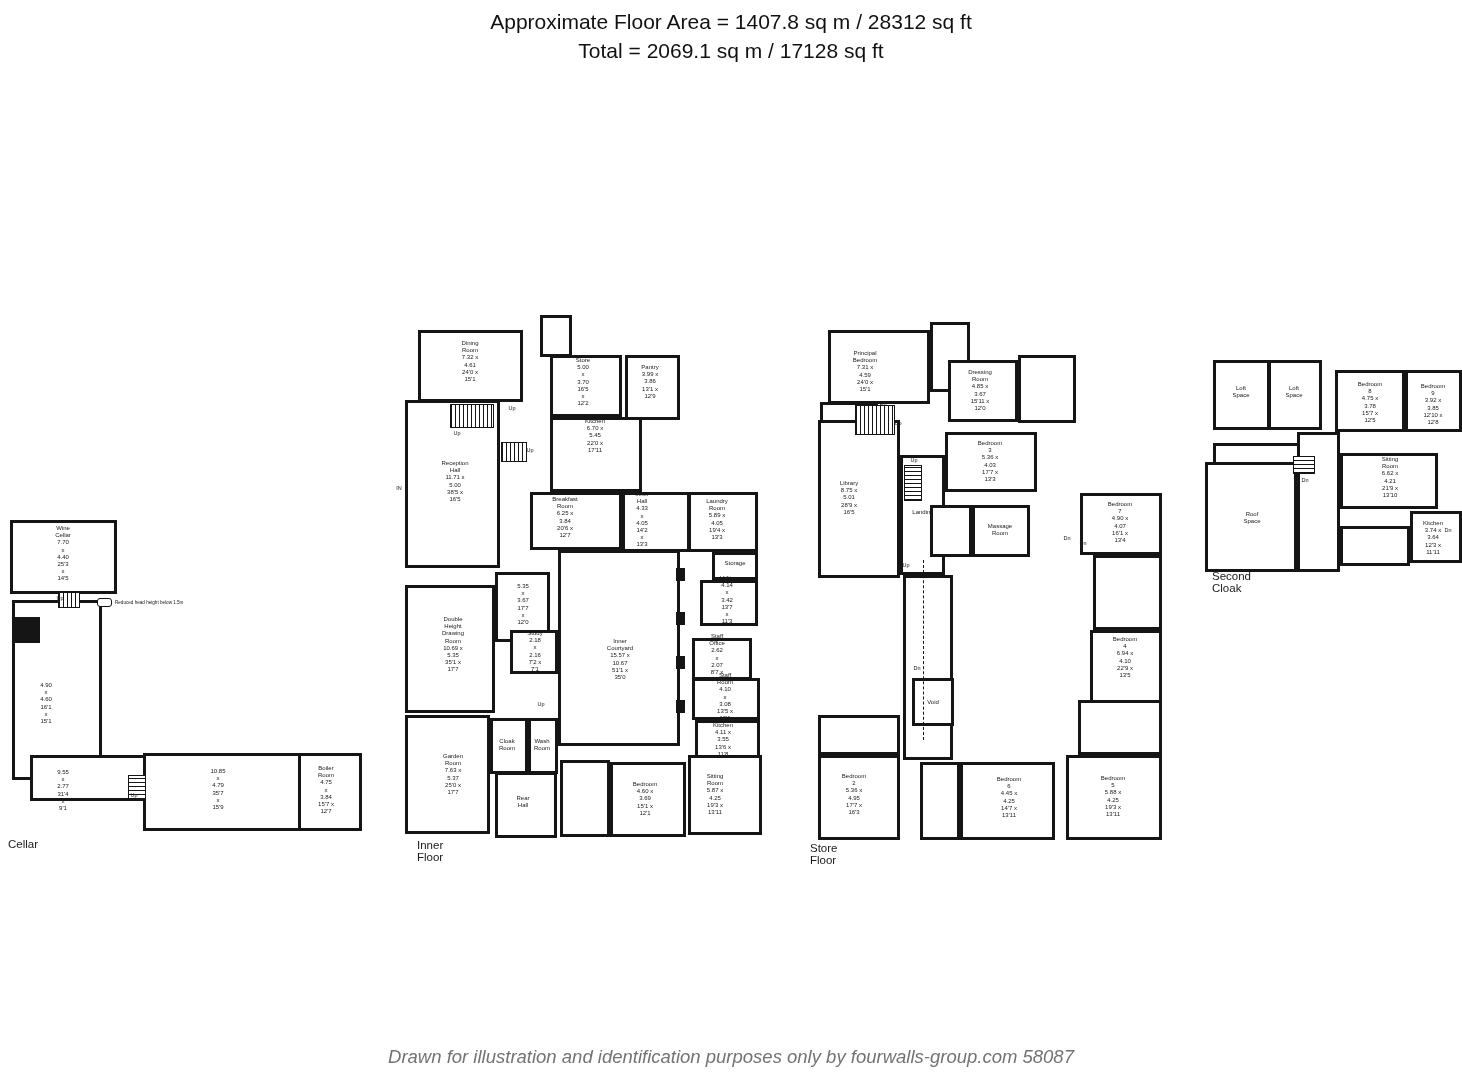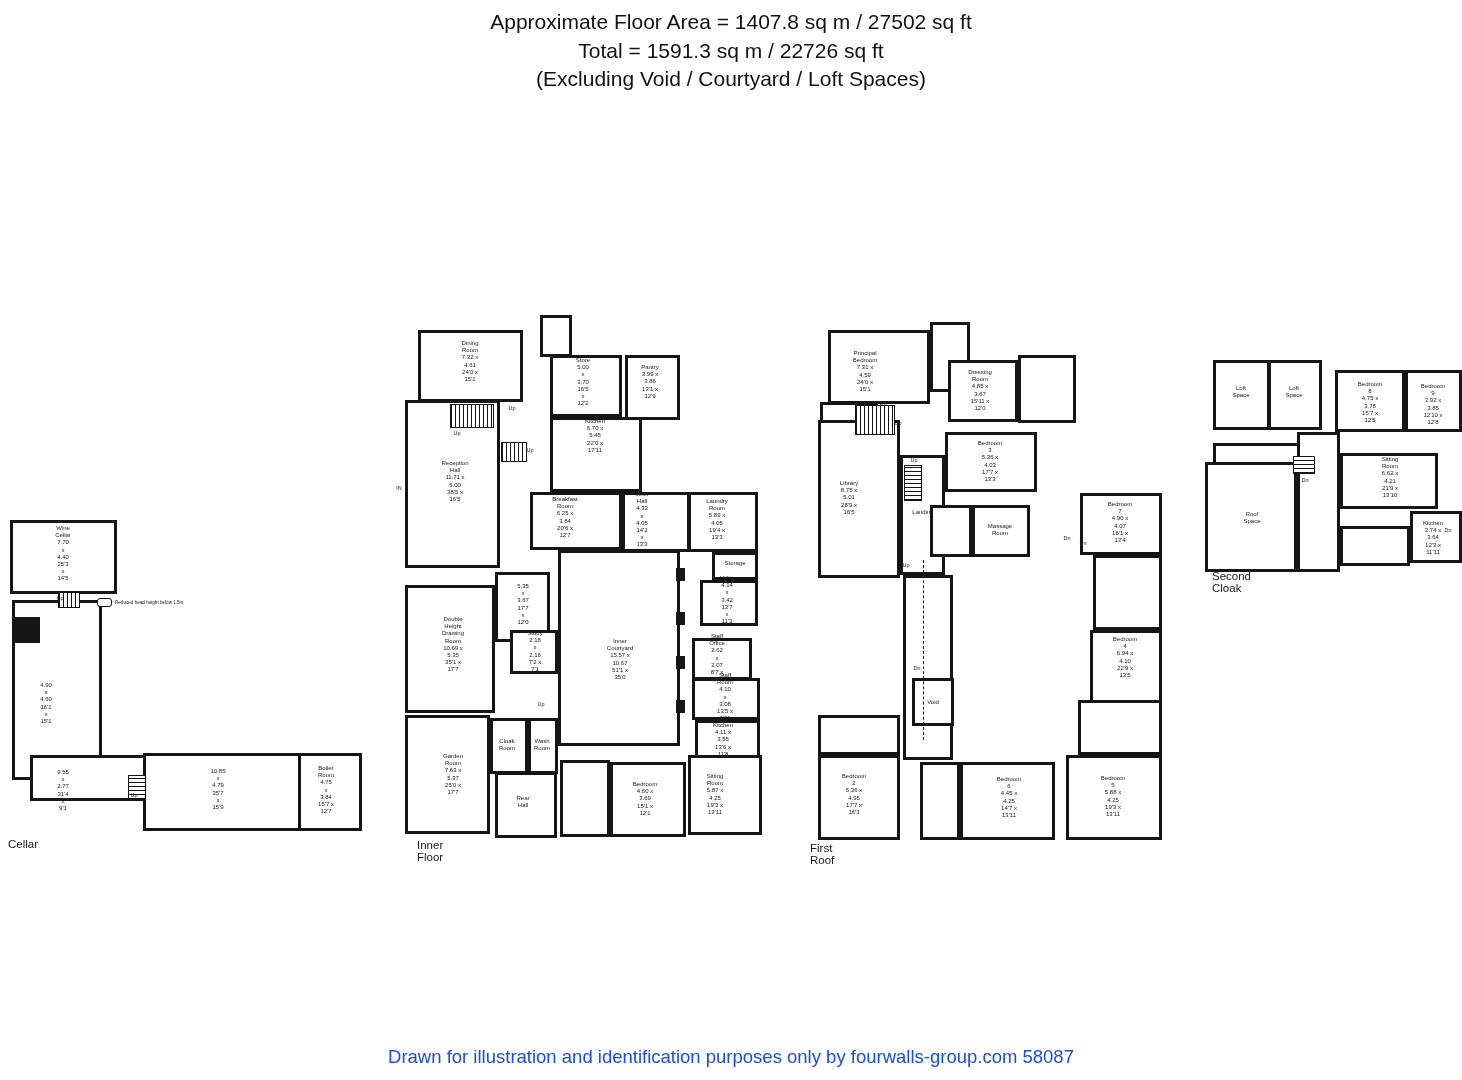--- a/index.html
+++ b/index.html
@@ -1,44 +1,43 @@
 <!DOCTYPE html>
 <html><head>
 <meta charset="utf-8">
 <style>
   html,body{margin:0;padding:0;background:#fff;}
   .canvas{position:relative;width:1462px;height:1080px;background:#fff;overflow:hidden;
           font-family:"Liberation Sans",sans-serif;color:#151515;}
   .hdr{position:absolute;top:8px;left:0;width:100%;text-align:center;
        font-size:21px;line-height:28.5px;color:#111;}
   .ftr{position:absolute;top:1046px;left:0;width:100%;text-align:center;
-       font-size:18.5px;color:#1d4ed8;}
+       font-size:18.5px;color:#737373;font-style:italic;}
   .floor{position:absolute;}
   .room{position:absolute;border:3px solid #151515;background:#fff;box-sizing:border-box;}
   .room-label{position:absolute;transform:translate(-50%,-50%);text-align:center;
               font-size:6px;line-height:7.2px;white-space:pre-line;color:#1a1a1a;}
   .floor-label{position:absolute;font-size:11.5px;color:#1a1a1a;}
   .ann{position:absolute;transform:translate(-50%,-50%);font-size:5.5px;color:#1a1a1a;}
   .stairs{position:absolute;border:1px solid #151515;box-sizing:border-box;
           background:repeating-linear-gradient(90deg,#151515 0 1px,#fff 1px 4px);}
   .stairs.v{background:repeating-linear-gradient(0deg,#151515 0 1px,#fff 1px 4px);}
   .solid{position:absolute;background:#151515;}
   .dash-v{position:absolute;border-left:1px dashed #151515;width:0;}
   .legend{position:absolute;display:flex;align-items:center;gap:3px;}
   .legend-box{width:13px;height:7px;border:1px solid #151515;border-radius:3px;background:#fff;}
   .legend-txt{font-size:4.6px;color:#1a1a1a;white-space:nowrap;}
 </style>
 </head>
 <body>
 
 <div class="canvas">
   <div class="hdr">
-    <div>Approximate Floor Area = 1407.8 sq m / 27502 sq ft</div>
-    <div>Total = 1591.3 sq m / 22726 sq ft</div>
-    <div>(Excluding Void / Courtyard / Loft Spaces)</div>
+    <div>Approximate Floor Area = 1407.8 sq m / 28312 sq ft</div>
+    <div>Total = 2069.1 sq m / 17128 sq ft</div>
   </div>
 
   <div id="floors">
       <div class="floor" style="left: 8px; top: 518px;">
         <div class="room" style="left: 2px; top: 2px; width: 107px; height: 74px;"></div>
         <div class="room-label" style="left: 55px; top: 36px;">Wine Cellar
 7.70 x 4.40
 25'3 x 14'5</div>
         <div class="room" style="left: 4px; top: 82px; width: 90px; height: 180px;"></div>
         <div class="room-label" style="left: 38px; top: 186px;">4.90 x 4.60
@@ -220,21 +219,21 @@
         <div class="stairs" style="left: 47px; top: 90px; width: 40px; height: 30px;"></div>
         <div class="stairs v" style="left: 96px; top: 150px; width: 18px; height: 36px;"></div>
         <div class="dash-v" style="left: 115px; top: 245px; height: 180px;"></div>
         <div class="ann" style="left: 75px; top: 88px;">Dn</div>
         <div class="ann" style="left: 90px; top: 108px;">Up</div>
         <div class="ann" style="left: 106px; top: 145px;">Up</div>
         <div class="ann" style="left: 259px; top: 223px;">Dn</div>
         <div class="ann" style="left: 275px; top: 228px;">Dn</div>
         <div class="ann" style="left: 109px; top: 353px;">Dn</div>
         <div class="ann" style="left: 98px; top: 250px;">Up</div>
-        <div class="floor-label" style="left: 2px; top: 527px;">First Roof</div>
+        <div class="floor-label" style="left: 2px; top: 527px;">Store Floor</div>
       </div>
       <div class="floor" style="left: 1205px; top: 348px;">
         <div class="room" style="left: 8px; top: 12px; width: 57px; height: 70px;"></div>
         <div class="room-label" style="left: 36px; top: 44px;">Loft
 Space</div>
         <div class="room" style="left: 63px; top: 12px; width: 54px; height: 70px;"></div>
         <div class="room-label" style="left: 89px; top: 44px;">Loft
 Space</div>
         <div class="room" style="left: 8px; top: 95px; width: 110px; height: 28px;"></div>
         <div class="room-label" style="left: 37px; top: 118px;">Eaves</div>

